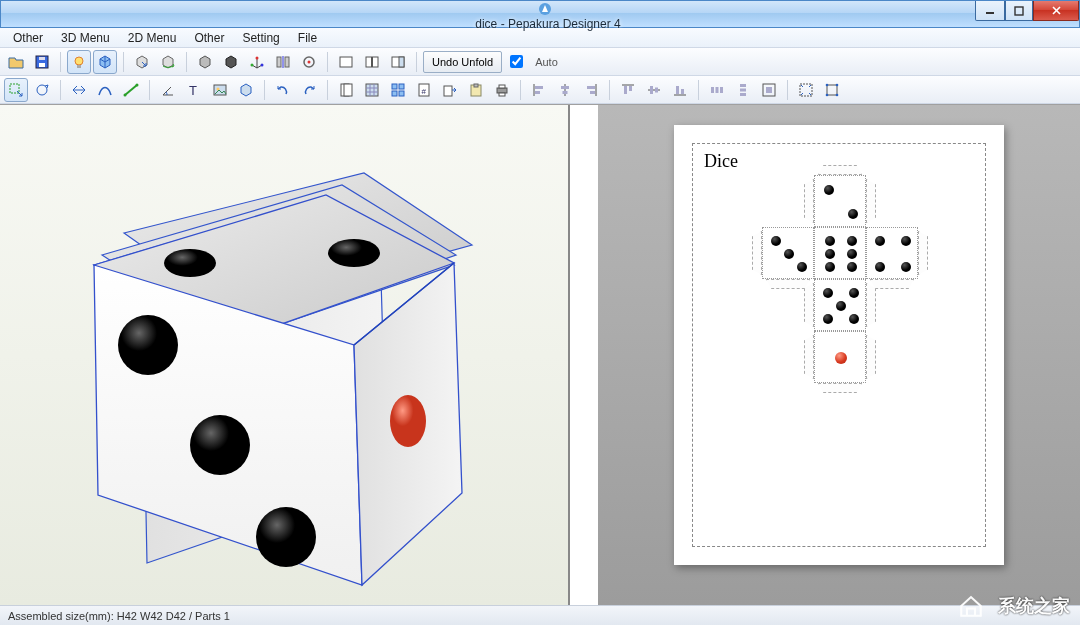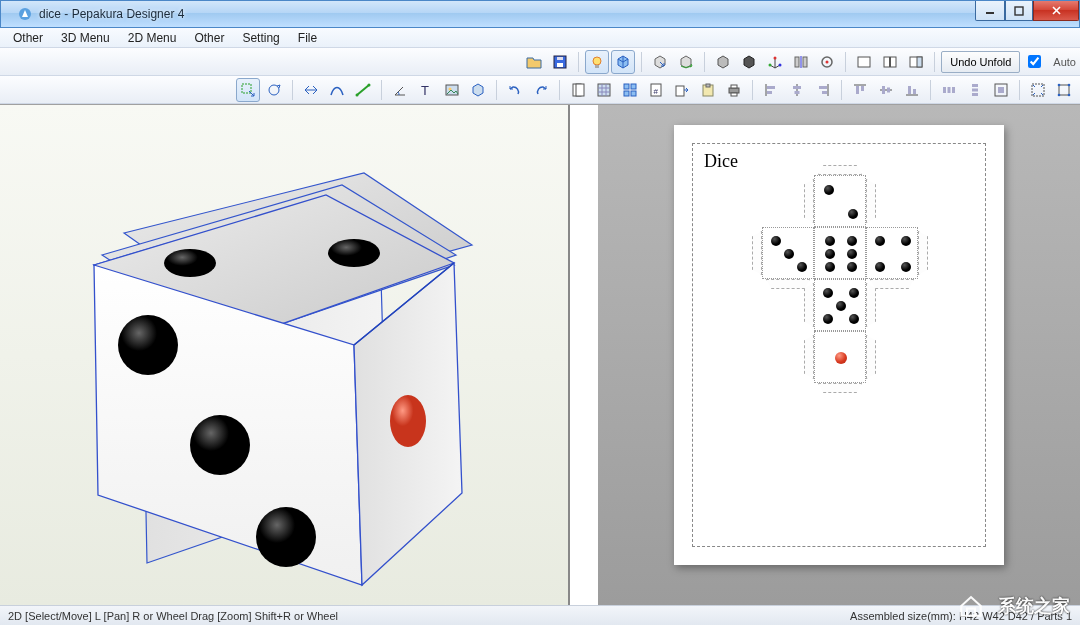--- a/index.html
+++ b/index.html
@@ -1,33 +1,33 @@
 <!DOCTYPE html>
 <html><head>
 <meta charset="utf-8">
 <style>
 * { box-sizing: border-box; margin: 0; padding: 0; font-family: "Segoe UI", Tahoma, sans-serif; }
 html, body { width: 1080px; height: 625px; overflow: hidden; background: #fff; }
 
 
-.titlebar { height: 28px; background: linear-gradient(to bottom, #d2e6fa 0%, #b6d6f6 45%, #9fc9f0 46%, #bfdfff 100%); border: 1px solid #4b87c7; display: flex; align-items: center; padding: 0 0 0 16px; position: relative; }
+.titlebar { height: 28px; background: linear-gradient(to bottom, #d2e6fa 0%, #b6d6f6 45%, #9fc9f0 46%, #bfdfff 100%); border: 1px solid #4b87c7; display: flex; align-items: center; padding: 0 0 0 16px; position: relative; flex-direction: column; }
 .titlebar .app-icon { width: 16px; height: 16px; margin-right: 6px; }
 .titlebar .title-text { font-size: 12px; color: #1c2b3a; text-shadow: 0 0 4px #fff; }
 .win-controls { position: absolute; right: 0; top: 0; display: flex; height: 20px; }
 .win-btn { width: 30px; height: 20px; border: 1px solid #3a6aa0; border-top: none; background: linear-gradient(to bottom,#eaf3fc,#cfe3f7); display:flex; align-items:center; justify-content:center; font-size:10px; color:#333; }
 .win-btn.max { width: 28px; }
 .win-btn.close { width: 46px; background: linear-gradient(to bottom,#e57a6f,#d6493a 45%,#c72f1f 46%,#da5a4c); color:#fff; border-color:#8a2a1f; border-top-right-radius:0; border-bottom-right-radius:2px; }
 .win-btn.min { border-bottom-left-radius:2px; }
 
 
 .menubar { height: 20px; background: linear-gradient(to bottom,#f8fbff,#eaf1fa); border-bottom:1px solid #cfd8e6; display:flex; align-items:center; padding:0 4px; gap:0; }
 .menubar .menu-item { font-size:12px; color:#222; padding:2px 9px; cursor:default; }
 
 
-.toolbar-row { height: 28px; background:linear-gradient(to bottom,#fcfdff,#e9eef6); border-bottom:1px solid #cfd8e6; display:flex; align-items:center; padding:4px 4px; gap:2px;justify-content:flex-end; }
+.toolbar-row { height: 28px; background:linear-gradient(to bottom,#fcfdff,#e9eef6); border-bottom:1px solid #cfd8e6; display:flex; align-items:center; padding:4px 4px; gap:2px; }
 .tb-sep { width:1px; height:20px; background:#c8d0dc; margin:0 4px; }
 .tb-btn { width:24px; height:24px; border:1px solid transparent; border-radius:3px; display:flex; align-items:center; justify-content:center; background:transparent; }
 .tb-btn.active { border-color:#8aa8cc; background:linear-gradient(to bottom,#e8f1fc,#d2e4f8); }
 .tb-text-btn { height:22px; padding:0 8px; font-size:11px; border:1px solid #9aaec6; background:linear-gradient(to bottom,#fdfdfd,#e6ebf2); border-radius:2px; display:flex; align-items:center; }
 .tb-check { display:flex; align-items:center; gap:12px; font-size:11px; color:#555; margin-left:6px; }
 .tb-check input { width:13px; height:13px; }
 
 
 .ico { width:16px; height:16px; display:block; }
 
@@ -596,21 +596,20 @@
         <div class="flap" style="left:106px; top:108px; width:10px; height:44px; clip-path:polygon(0 0,100% 12%,100% 88%,0 100%);"></div>
         <div class="flap" style="left:44px; top:160px; width:10px; height:44px; clip-path:polygon(0 12%,100% 0,100% 100%,0 88%);"></div>
         <div class="flap" style="left:106px; top:160px; width:10px; height:44px; clip-path:polygon(0 0,100% 12%,100% 88%,0 100%);"></div>
         <div class="flap" style="left:58px; top:208px; width:44px; height:10px; clip-path:polygon(0 0,100% 0,88% 100%,12% 100%);"></div>
       </div>
     </div>
   </div>
 </div>
 
 <div class="statusbar">
-  <span>2D [Select/Move] L [Pan] R or Wheel Drag [Zoom] Shift+R or Wheel</span>
   <span>Assembled size(mm): H42 W42 D42 / Parts 1</span>
 </div>
 
 <div class="watermark">
   <svg class="wm-ico" viewBox="0 0 32 32">
       <path d="M4 16 L16 5 L28 16 L28 28 L4 28 Z" fill="none" stroke="#fff" stroke-width="2.5"></path>
       <path d="M11 28 V19 H21 V28" fill="none" stroke="#fff" stroke-width="2.5"></path>
     </svg>
   <span>系统之家</span>
 </div>

